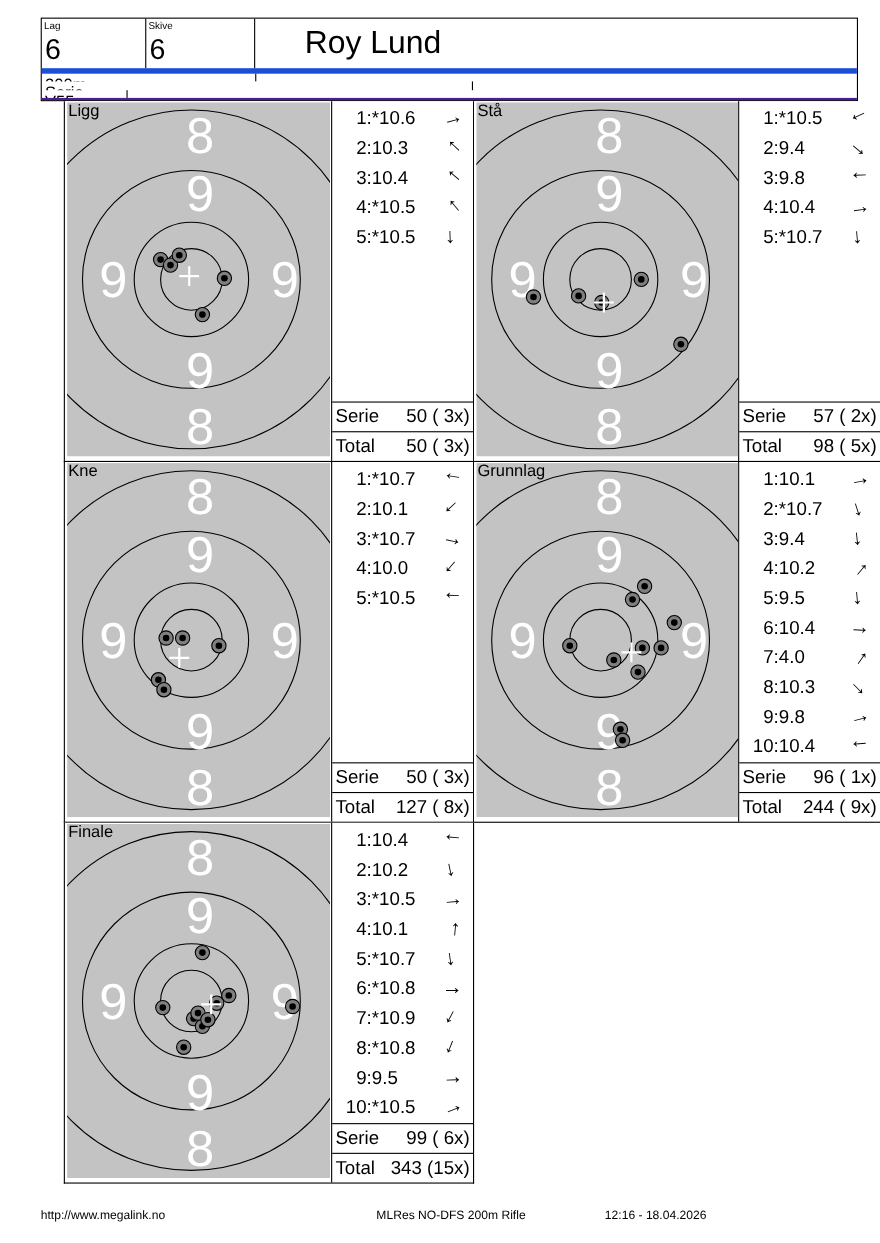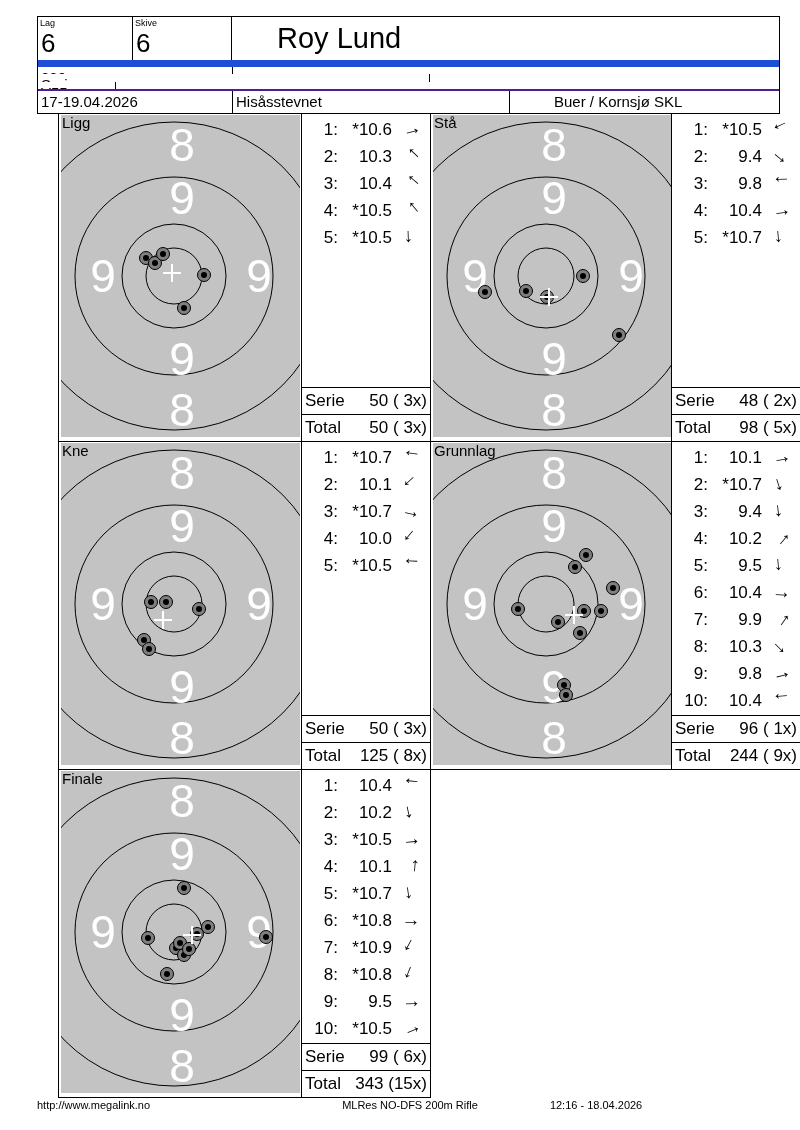--- a/index.html
+++ b/index.html
@@ -4,21 +4,21 @@
 <style>
   * { box-sizing: border-box; margin: 0; padding: 0; }
   html,body { width: 800px; height: 1130px; background: #fff; color: #000;
     font-family: "Liberation Sans", sans-serif; position: relative; }
 
   .sheet { position: absolute; left: 37px; top: 16px; width: 743px; }
 
   
   .header { border: 1px solid #000; }
   .hrow { display: flex; }
-  .hrow-1 { height: 50px; border-bottom: 7px solid #1d4ed8; }
+  .hrow-1 { height: 50px; border-bottom: 5px solid #1d4ed8; }
   .hrow-2 { height: 24px; border-bottom: 2px solid #4c1d95; flex-direction: column; }
   .hrow-3 { height: 22px; }
   .hcell { border-right: 1px solid #000; position: relative; overflow: hidden; }
   .hcell:last-child { border-right: none; margin-left: 41px; }
   .mini-label { position: absolute; top: 1px; left: 2px; font-size: 9px; }
   .big-val { position: absolute; bottom: 1px; left: 3px; font-size: 26px; }
   .name-cell { display: flex; align-items: center; font-size: 29px; padding-left: 4px; }
   .txt-cell { font-size: 15px; line-height: 21px; padding-left: 3px; }
 
   
@@ -27,21 +27,21 @@
   .panel.col-left { border-left: 1px solid #000; }
 
   .target-wrap { flex: 1; position: relative; overflow: hidden; }
   .panel-title { position: absolute; left: 3px; top: 0; font-size: 15px; z-index: 2; }
   svg.face { position: absolute; left: 2px; top: 1px; display: block; }
 
   .scores { width: 129px; border-left: 1px solid #000; display: flex; flex-direction: column; font-size: 17px; }
   .shot-list { flex: 1; padding-top: 2px; }
   .shot-row { height: 27px; display: flex; align-items: center; }
   .shot-num { width: 36px; text-align: right; }
-  .shot-val { width: 54px; text-align: right; }
+  .shot-val { width: 54px; text-align: left; }
   .shot-arrow { flex: 1; text-align: center; }
   .shot-arrow span { display: inline-block; font-size: 19px; line-height: 1; }
 
   .sum-row { height: 27px; border-top: 1px solid #000; display: flex; align-items: center; padding: 0 3px; }
   .sum-label { flex: 1; }
   .sum-value { text-align: center; }
 
   
   .footer { position: absolute; left: 37px; top: 1099px; width: 746px; font-size: 11px; display: flex; }
   .footer .f-left { flex: 1; text-align: left; }
@@ -63,25 +63,20 @@
         <span class="mini-label">Skive</span>
         <span class="big-val">6</span>
       </div>
       <div class="hcell name-cell" style="flex:1">Roy Lund</div>
     </div>
     <div class="hrow hrow-2">
       <div class="hcell txt-cell" style="width:195px">200m</div>
       <div class="hcell txt-cell" style="width:392px">Serie</div>
       <div class="hcell txt-cell" style="width:78px">V55</div>
       <div class="hcell txt-cell" style="flex:1"></div>
-    </div>
-    <div class="hrow hrow-3">
-      <div class="hcell txt-cell" style="width:195px">17-19.04.2026</div>
-      <div class="hcell txt-cell" style="width:277px">Hisåsstevnet</div>
-      <div class="hcell txt-cell" style="flex:1">Buer / Kornsjø SKL</div>
     </div>
   </div>
 
   <div class="panels">
       <div class="panel col-left">
     <div class="target-wrap">
       <span class="panel-title">Ligg</span>
       <svg class="face" viewBox="0 0 239 322" width="239" height="322">
             <rect x="0" y="0" width="239" height="322" fill="#c3c3c3"></rect>
             <circle cx="113" cy="161" r="28" fill="none" stroke="#000000" stroke-width="1"></circle>
@@ -198,21 +193,21 @@
               <span class="shot-arrow"><span style="transform: rotate(-8deg);">→</span></span>
             </div>
             <div class="shot-row">
               <span class="shot-num">5:</span>
               <span class="shot-val">*10.7</span>
               <span class="shot-arrow"><span style="transform: rotate(85deg);">→</span></span>
             </div>
           </div>
       <div class="sum-row">
         <span class="sum-label">Serie</span>
-        <span class="sum-value">48 ( 2x)</span>
+        <span class="sum-value">57 ( 2x)</span>
       </div>
       <div class="sum-row">
         <span class="sum-label">Total</span>
         <span class="sum-value">98 ( 5x)</span>
       </div>
     </div>
   </div>
       <div class="panel col-left">
     <div class="target-wrap">
       <span class="panel-title">Kne</span>
@@ -269,21 +264,21 @@
               <span class="shot-val">*10.5</span>
               <span class="shot-arrow"><span style="transform: rotate(-178deg);">→</span></span>
             </div>
           </div>
       <div class="sum-row">
         <span class="sum-label">Serie</span>
         <span class="sum-value">50 ( 3x)</span>
       </div>
       <div class="sum-row">
         <span class="sum-label">Total</span>
-        <span class="sum-value">125 ( 8x)</span>
+        <span class="sum-value">127 ( 8x)</span>
       </div>
     </div>
   </div>
       <div class="panel col-right">
     <div class="target-wrap">
       <span class="panel-title">Grunnlag</span>
       <svg class="face" viewBox="0 0 239 322" width="239" height="322">
             <rect x="0" y="0" width="239" height="322" fill="#c3c3c3"></rect>
             <circle cx="113" cy="161" r="28" fill="none" stroke="#000000" stroke-width="1"></circle>
             <circle cx="113" cy="161" r="52" fill="none" stroke="#000000" stroke-width="1"></circle>
@@ -346,21 +341,21 @@
               <span class="shot-val">9.5</span>
               <span class="shot-arrow"><span style="transform: rotate(85deg);">→</span></span>
             </div>
             <div class="shot-row">
               <span class="shot-num">6:</span>
               <span class="shot-val">10.4</span>
               <span class="shot-arrow"><span style="transform: rotate(3deg);">→</span></span>
             </div>
             <div class="shot-row">
               <span class="shot-num">7:</span>
-              <span class="shot-val">9.9</span>
+              <span class="shot-val">4.0</span>
               <span class="shot-arrow"><span style="transform: rotate(-55deg);">→</span></span>
             </div>
             <div class="shot-row">
               <span class="shot-num">8:</span>
               <span class="shot-val">10.3</span>
               <span class="shot-arrow"><span style="transform: rotate(45deg);">→</span></span>
             </div>
             <div class="shot-row">
               <span class="shot-num">9:</span>
               <span class="shot-val">9.8</span>

